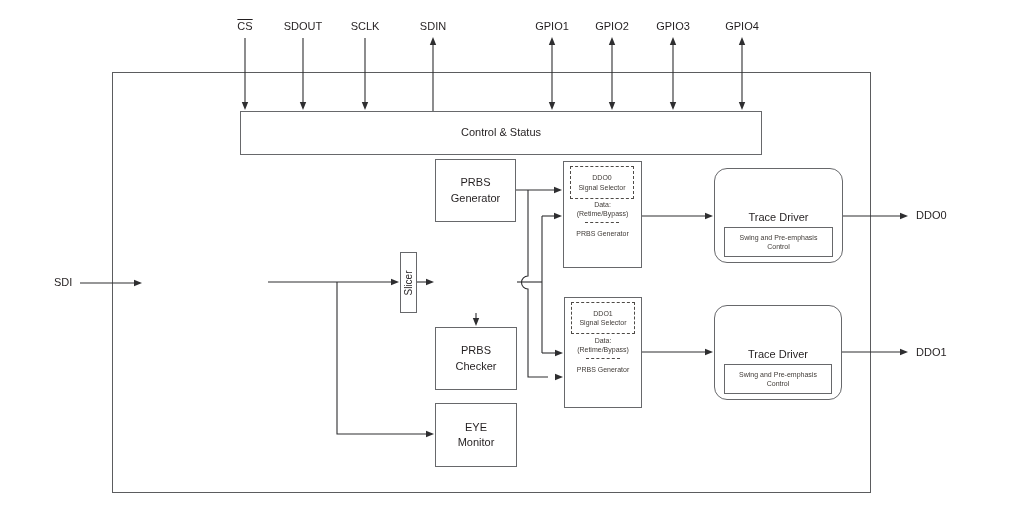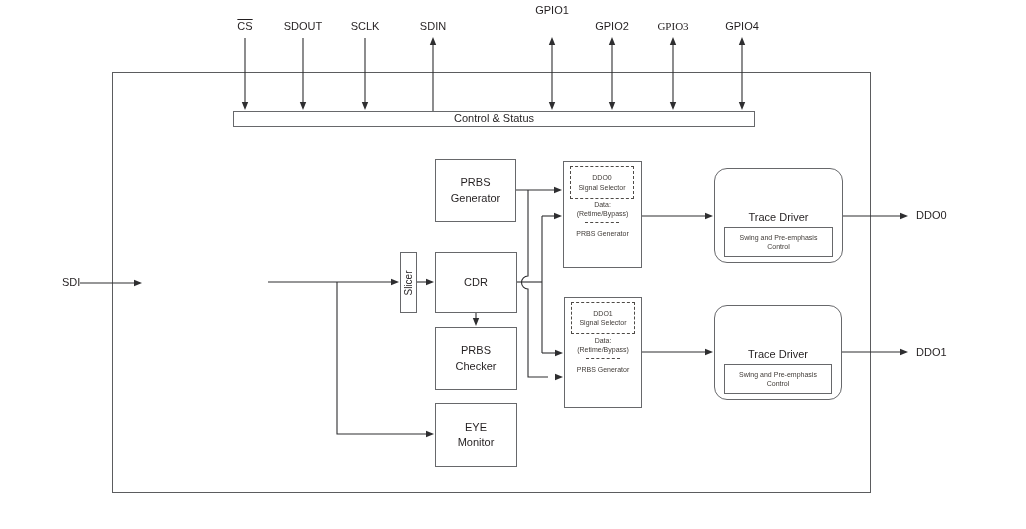--- a/index.html
+++ b/index.html
@@ -35,32 +35,29 @@
   }
   .rot{transform:rotate(-90deg);white-space:nowrap;font-size:10px;}
 </style>
 </head>
 <body>
 
 <div class="canvas">
 
   <div class="chip" style="left:112px;top:72px;width:759px;height:421px;"></div>
 
-  <div class="box" style="left:233px;top:111px;width:522px;height:16px;">
+  <div class="box" style="left:240px;top:111px;width:522px;height:44px;">
     <span>Control &amp; Status</span>
   </div>
 
 
   <div class="box" style="left:400px;top:252px;width:17px;height:61px;">
     <span class="rot">Slicer</span>
   </div>
 
-  <div class="box" style="left:435px;top:252px;width:82px;height:61px;">
-    <span>CDR</span>
-  </div>
 
   <div class="box" style="left:435px;top:159px;width:81px;height:63px;">
     <span class="wrap" style="max-width:60px;">PRBS Generator</span>
   </div>
 
   <div class="box" style="left:435px;top:403px;width:82px;height:64px;">
     <span class="wrap" style="max-width:50px;">EYE Monitor</span>
   </div>
 
   <div class="box" style="left:435px;top:327px;width:82px;height:63px;">
@@ -108,34 +105,34 @@
   </div>
   <div class="pinlabel" style="left:271px;top:20px;">
     <span>SDOUT</span>
   </div>
   <div class="pinlabel" style="left:333px;top:20px;">
     <span>SCLK</span>
   </div>
   <div class="pinlabel" style="left:401px;top:20px;">
     <span>SDIN</span>
   </div>
-  <div class="pinlabel" style="left:520px;top:4px;">
+  <div class="pinlabel" style="left:520px;top:20px;">
     <span>GPIO1</span>
   </div>
   <div class="pinlabel" style="left:580px;top:20px;">
     <span>GPIO2</span>
   </div>
-  <div class="pinlabel" style="left:641px;top:20px;font-family:Liberation Serif, serif;">
+  <div class="pinlabel" style="left:641px;top:20px;">
     <span>GPIO3</span>
   </div>
   <div class="pinlabel" style="left:710px;top:20px;">
     <span>GPIO4</span>
   </div>
 
-  <div class="iolabel" style="left:62px;top:276px;">
+  <div class="iolabel" style="left:54px;top:276px;">
     <span>SDI</span>
   </div>
   <div class="iolabel" style="left:916px;top:209px;">
     <span>DDO0</span>
   </div>
   <div class="iolabel" style="left:916px;top:346px;">
     <span>DDO1</span>
   </div>
 
   <svg class="wires" width="1026" height="529" viewBox="0 0 1026 529" stroke="#2e2e30" stroke-width="1.1" fill="none">

